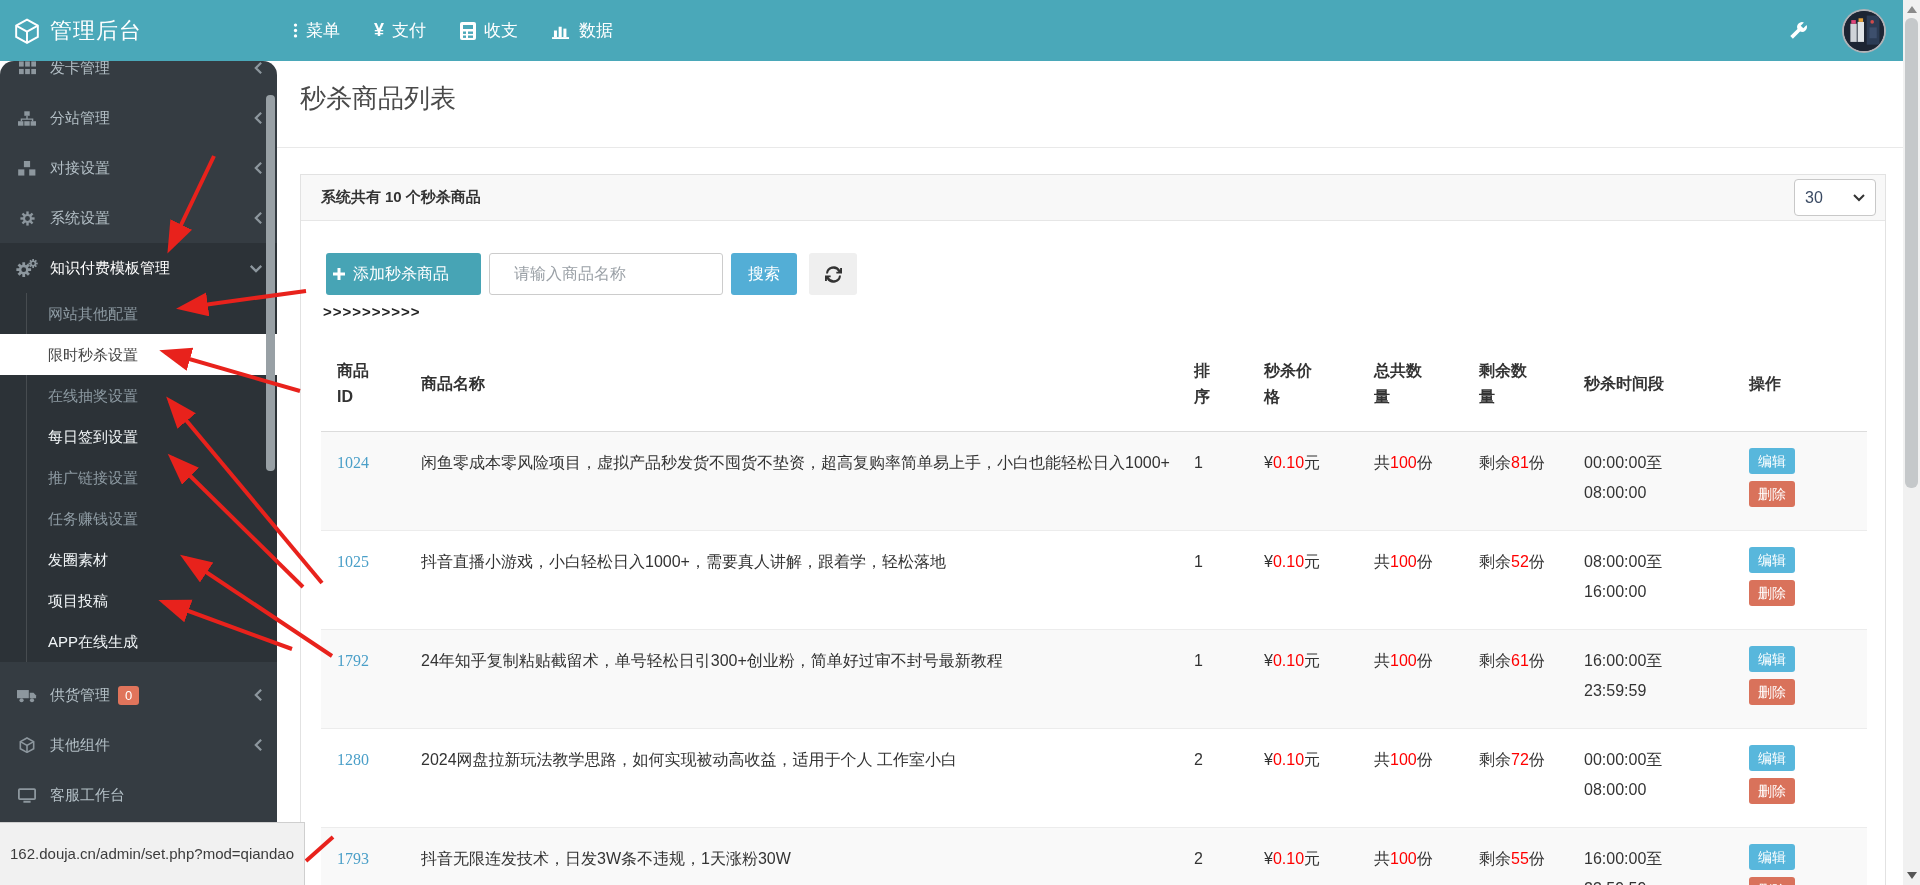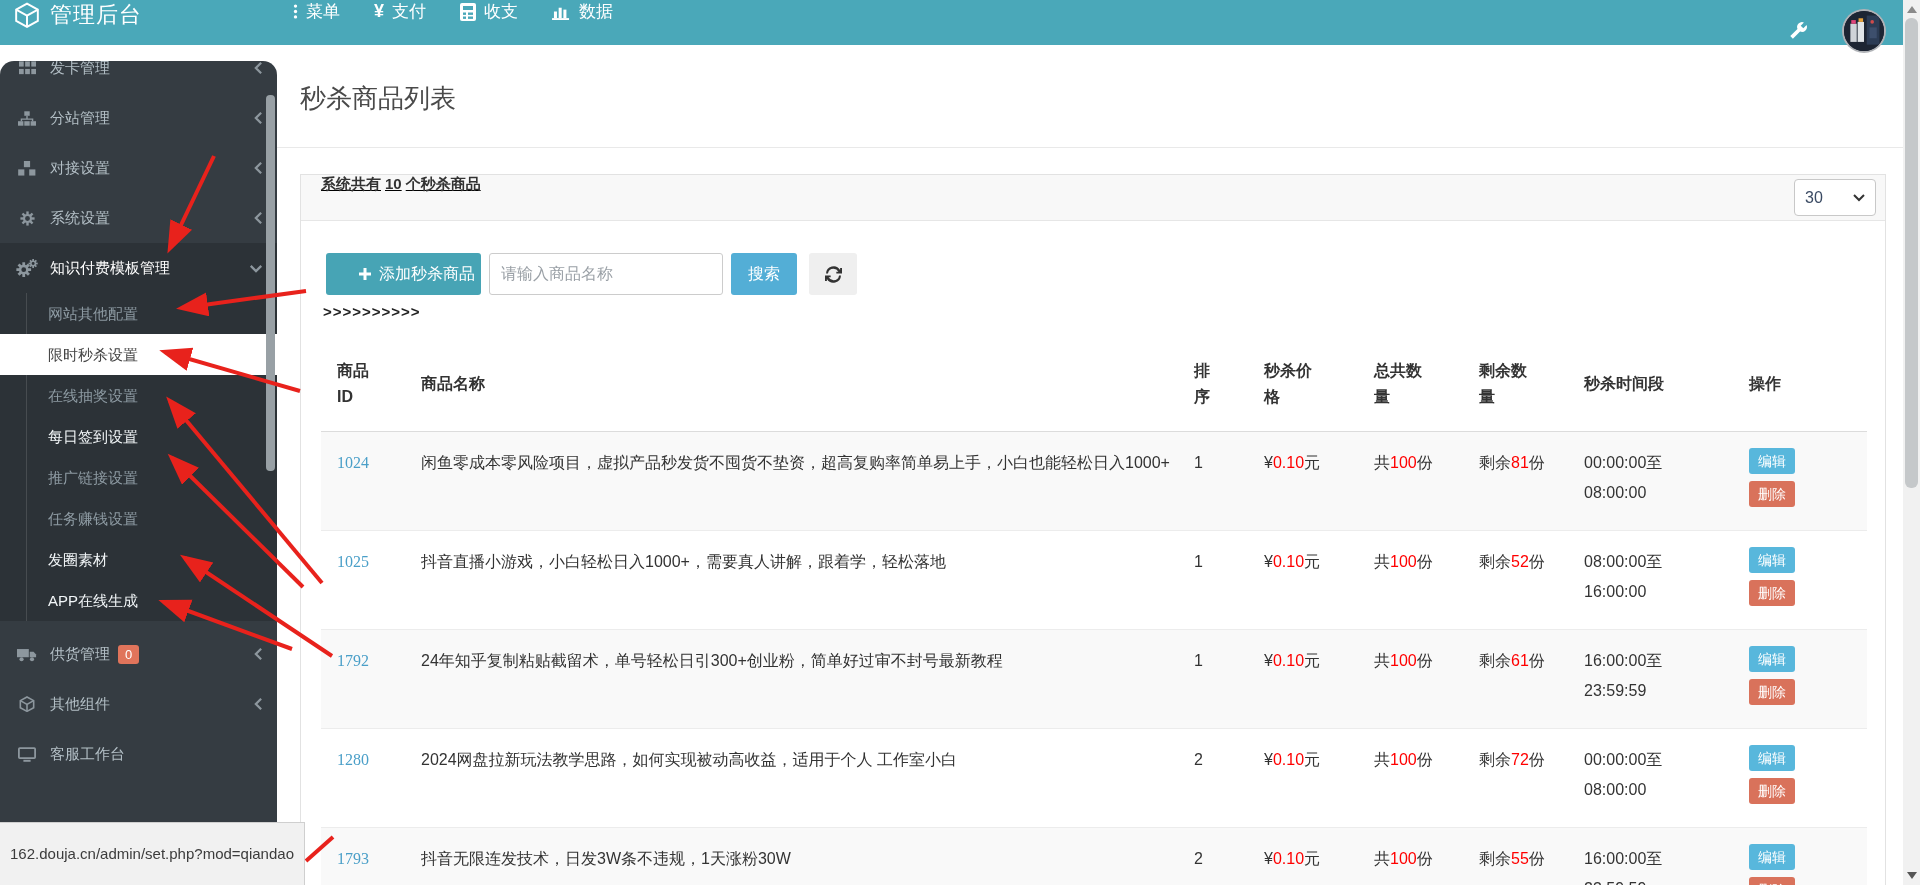--- a/index.html
+++ b/index.html
@@ -1,22 +1,22 @@
 <!DOCTYPE html>
 <html><head>
 <meta charset="utf-8">
 <style>
   html,body{margin:0;padding:0;}
   body{width:1920px;height:885px;position:relative;overflow:hidden;
        font-family:"Liberation Sans","DejaVu Sans",sans-serif;background:#fff;}
   .ic{display:inline-flex;align-items:center;justify-content:center;}
 
   
-  #navbar{position:absolute;left:0;top:0;width:1920px;height:45px;background:#4AA8B9;z-index:10;
-          display:flex;align-items:flex-start;}
+  #navbar{position:absolute;left:0;top:0;width:1920px;height:61px;background:#4AA8B9;z-index:10;
+          display:flex;align-items:center;}
   .brand{display:flex;align-items:center;color:#fff;width:277px;padding-left:14px;box-sizing:border-box;}
   .brand .ic{margin-right:10px;}
   .brand-title{font-size:22px;letter-spacing:1px;}
   #nav-menu{list-style:none;display:flex;margin:0;padding:0 0 0 16px;align-items:center;gap:34px;}
   #nav-menu li{display:flex;align-items:center;gap:8px;color:#fff;font-size:17px;cursor:pointer;}
   #nav-menu .glyph{font-size:18px;font-weight:bold;}
   .nav-right{position:absolute;right:34px;top:0;height:61px;display:flex;align-items:center;gap:34px;}
   .wrench{color:#fff;cursor:pointer;}
   .avatar{width:44px;height:44px;border-radius:50%;overflow:hidden;border:2px solid rgba(255,255,255,.65);
           box-sizing:border-box;cursor:pointer;background:#1d2533;}
@@ -39,31 +39,31 @@
   .side-footer{position:absolute;left:80px;top:782px;font-size:15px;color:#8a99a1;white-space:nowrap;}
   .side-footer .teal{color:#43a9bd;margin-left:6px;cursor:pointer;}
   .side-scroll-thumb{position:absolute;left:266px;top:34px;width:9px;height:376px;border-radius:4px;background:#98a0a5;}
 
   
   #content{position:absolute;left:277px;top:61px;width:1626px;height:824px;background:#fff;overflow:hidden;}
   #page-title{position:absolute;left:23px;top:20px;margin:0;font-size:26px;font-weight:500;color:#4a4a4a;}
   .content-divider{position:absolute;left:0;top:86px;width:1626px;border-bottom:1px solid #e9e9e9;}
   .panel{position:absolute;left:23px;top:113px;width:1586px;height:770px;border:1px solid #e2e2e2;background:#fff;box-sizing:border-box;}
   .panel-header{height:45px;background:#f8f8f8;border-bottom:1px solid #e6e6e6;position:relative;
-                display:flex;text-decoration:underline;}
+                display:flex;align-items:center;}
   .summary{padding-left:20px;font-size:15px;font-weight:bold;color:#333;}
   .summary span{margin-right:4px;}
   .page-size-select{position:absolute;right:9px;top:4px;width:82px;height:37px;border:1px solid #c8c8c8;border-radius:4px;
                     background:#fff;display:flex;align-items:center;justify-content:space-between;padding:0 10px;
                     box-sizing:border-box;font-size:16px;color:#3a4a63;cursor:pointer;}
   .panel-body{position:relative;}
   .toolbar{display:flex;align-items:center;margin:32px 0 0 25px;}
   .btn{border:none;border-radius:3px;cursor:pointer;font-family:inherit;}
-  .btn.add{width:155px;height:42px;background:#47A4B5;color:#fff;font-size:16px;display:flex;align-items:center;justify-content:flex-end;gap:7px;}
-  .toolbar input{width:234px;height:42px;border:1px solid #ccc;border-radius:3px;margin-left:8px;padding:0 11px;
+  .btn.add{width:155px;height:42px;background:#47A4B5;color:#fff;font-size:16px;display:flex;align-items:center;justify-content:flex-start;gap:7px;}
+  .toolbar input{width:234px;height:42px;border:1px solid #ccc;border-radius:3px;margin-left:8px;padding:0 24px;
                  font-size:16px;color:#404040;box-sizing:border-box;font-family:inherit;}
   .toolbar input::placeholder{color:#9aa0a6;}
   .btn.search{width:66px;height:42px;background:#53AED6;color:#fff;font-size:16px;margin-left:8px;}
   .btn.refresh{width:48px;height:42px;background:#efefef;margin-left:12px;display:inline-flex;align-items:center;justify-content:center;color:#333;}
   .gt-row{margin:8px 0 0 22px;font-size:15px;font-weight:bold;color:#222;letter-spacing:1px;}
 
   table{border-collapse:collapse;margin:17px 20px 0 20px;width:1546px;table-layout:fixed;}
   th{font-size:16px;color:#333;text-align:left;vertical-align:middle;height:94px;padding:8px;box-sizing:border-box;
      border-bottom:1px solid #dcdcdc;font-weight:bold;}
   th .thw{display:inline-block;line-height:26px;}
@@ -274,20 +274,21 @@
       </div>
       <div class="submenu">
         <div class="guide"></div>
         <div class="sub-item">网站其他配置</div>
         <div class="sub-item active">限时秒杀设置</div>
         <div class="sub-item">在线抽奖设置</div>
         <div class="sub-item bright">每日签到设置</div>
         <div class="sub-item">推广链接设置</div>
         <div class="sub-item">任务赚钱设置</div>
         <div class="sub-item bright">发圈素材</div>
+        <div class="sub-item bright">项目投稿</div>
         <div class="sub-item bright">APP在线生成</div>
       </div>
       <div class="menu-gap"></div>
       <div class="side-item">
         <span class="ic">
           <svg width="20" height="15" viewBox="0 0 22 16" fill="currentColor">
             <rect x="0" y="2" width="13" height="9"></rect>
             <path d="M14 5h4.2L21 8v3h-7z"></path>
             <circle cx="5" cy="13.2" r="2.3"></circle>
             <circle cx="16.5" cy="13.2" r="2.3"></circle>

